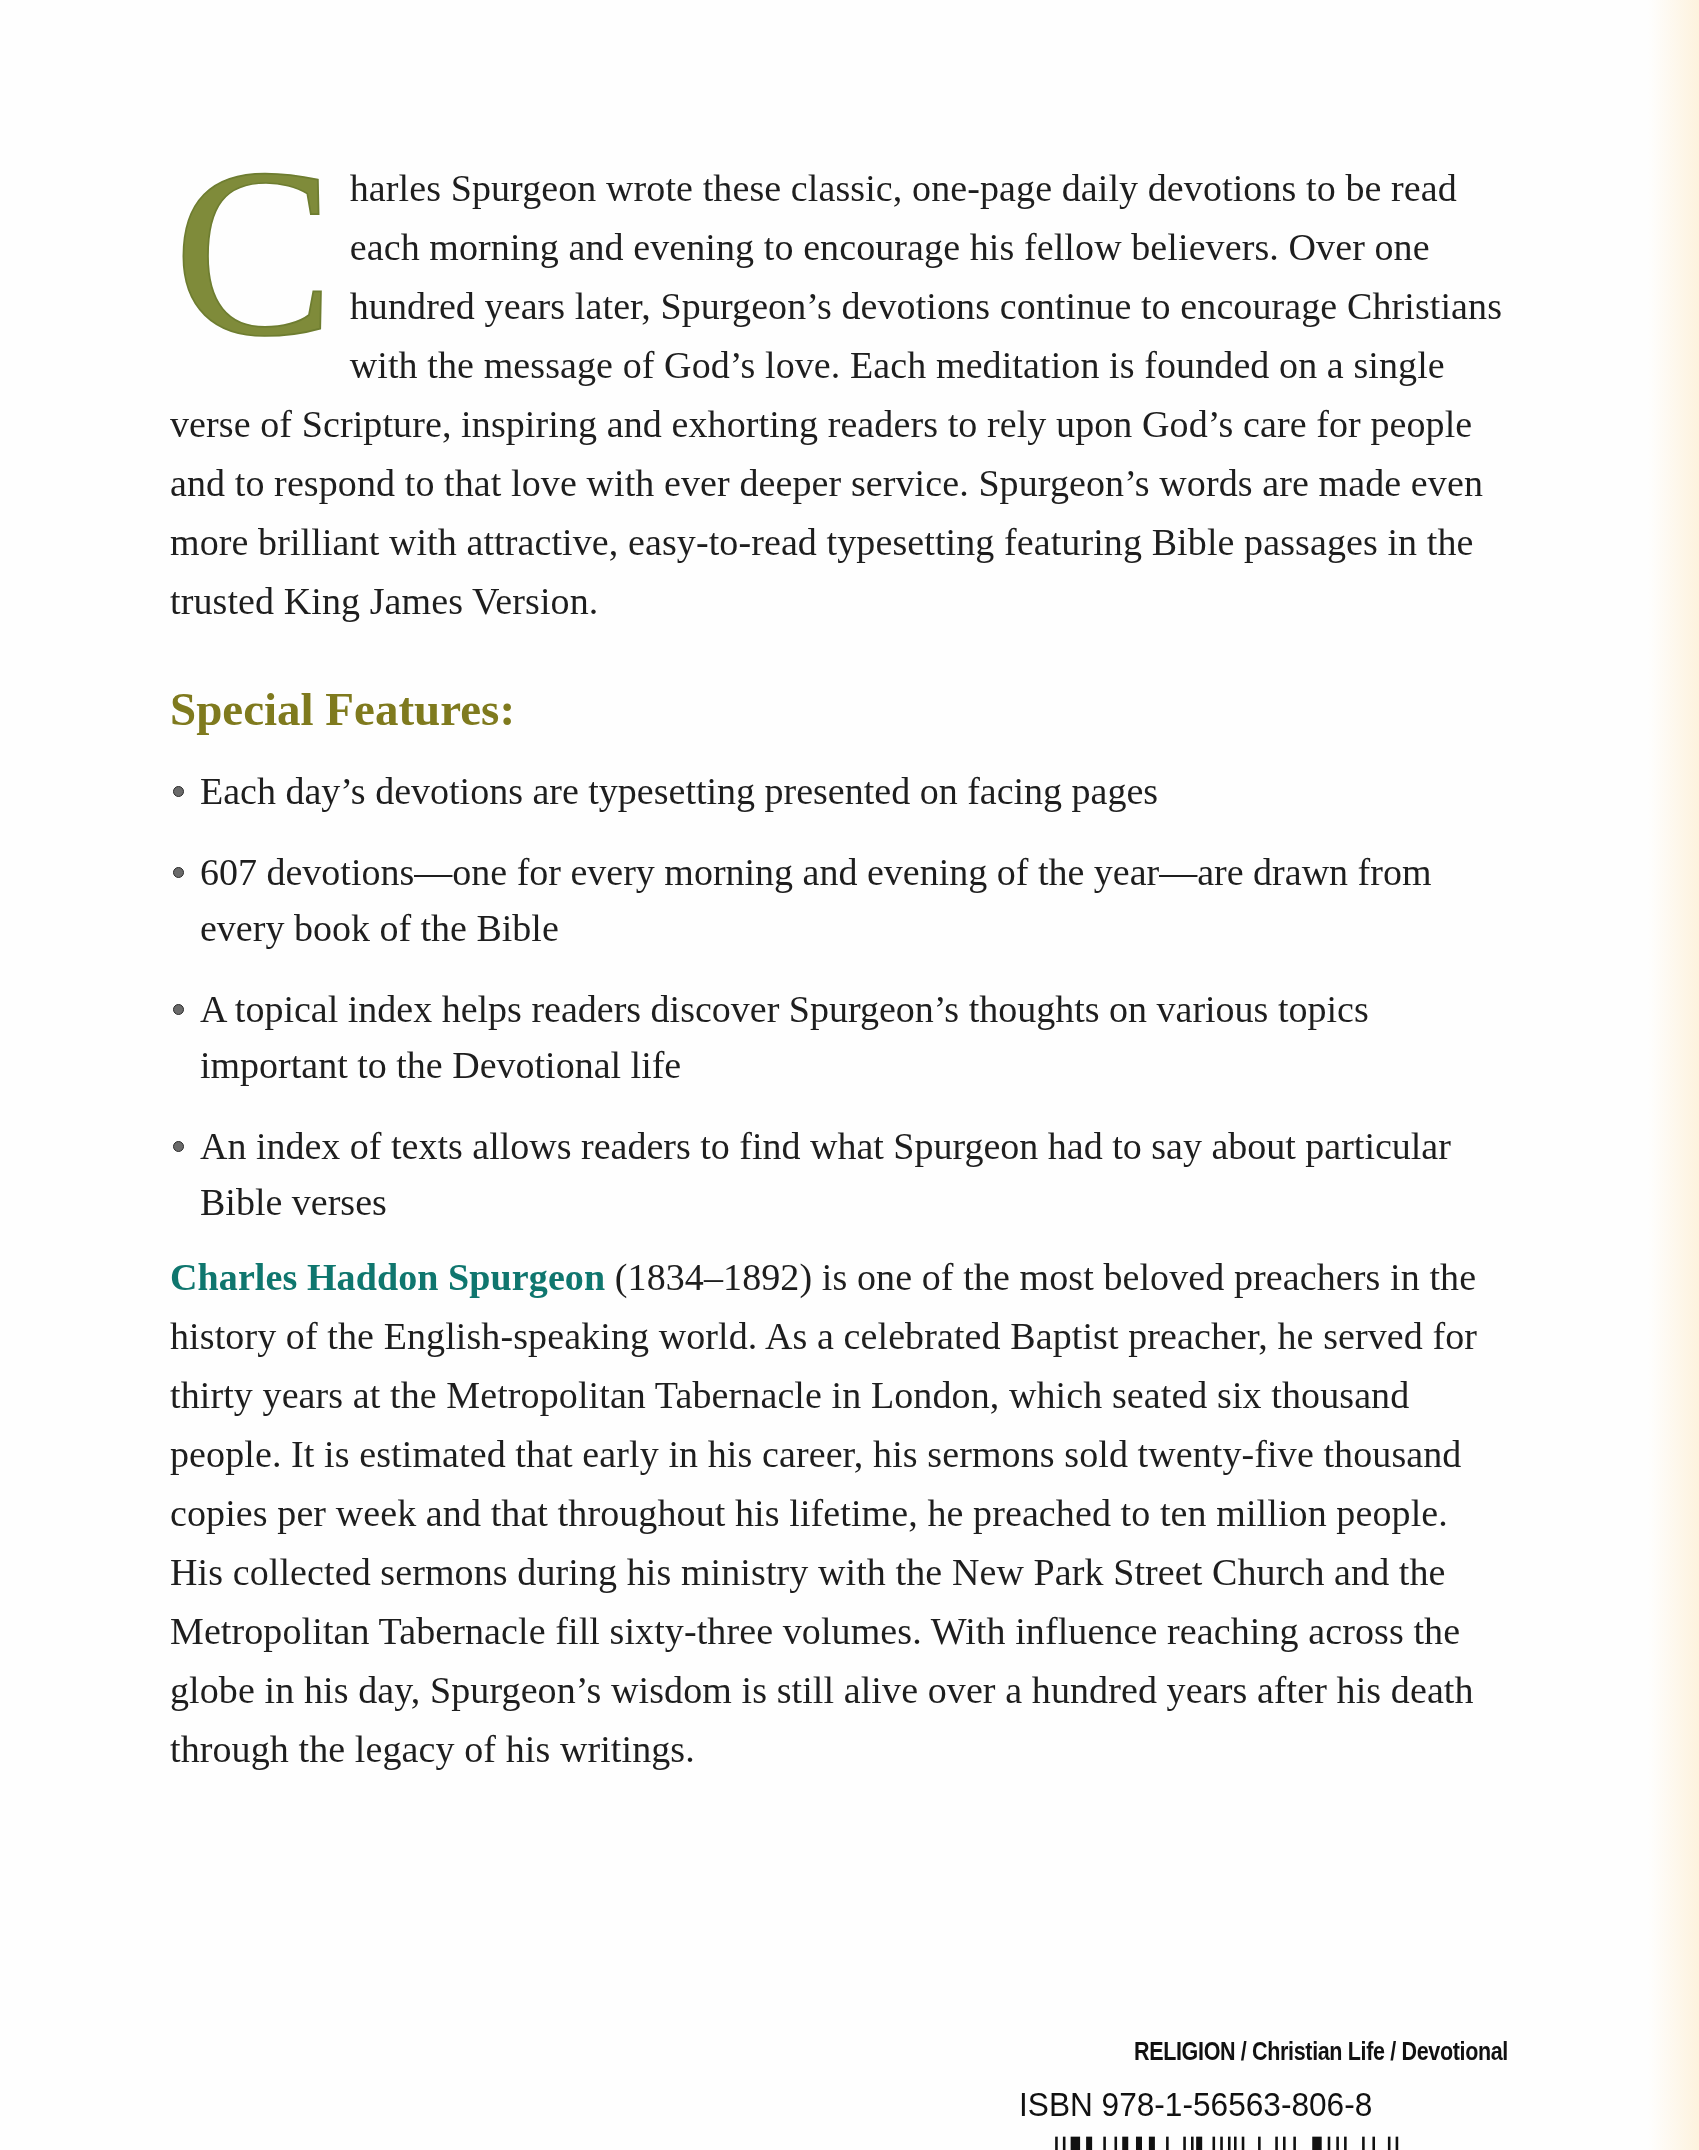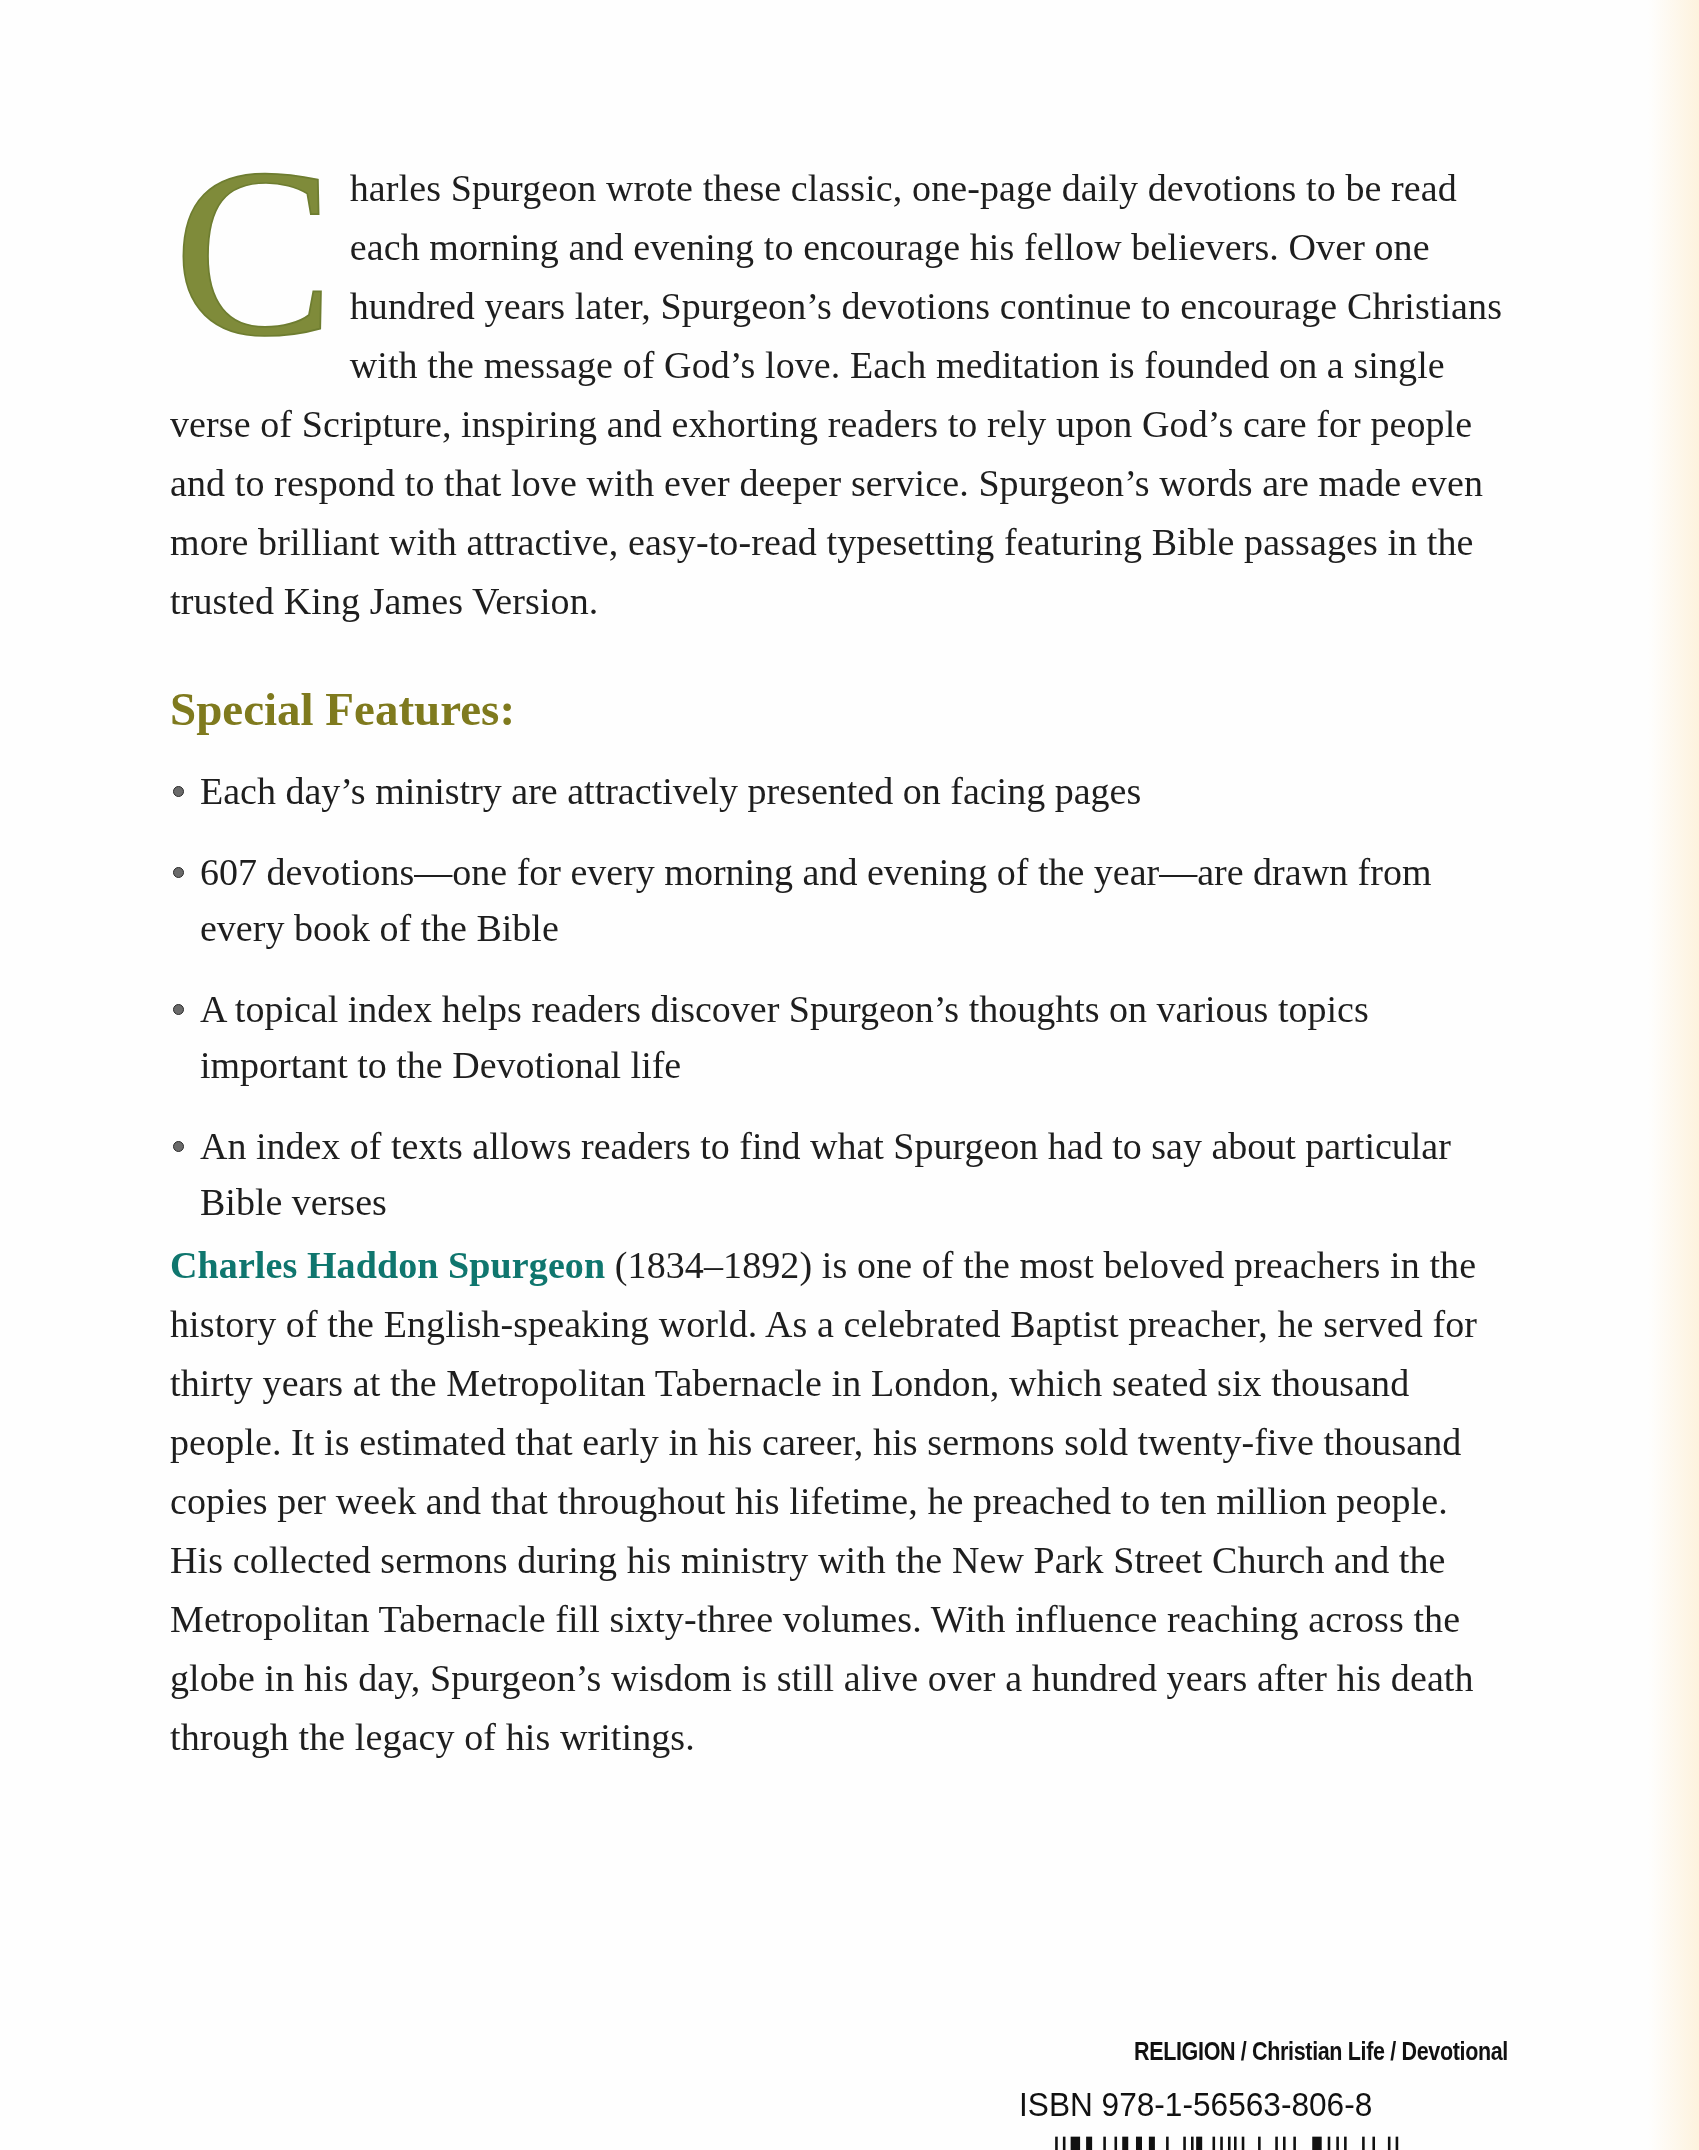--- a/index.html
+++ b/index.html
@@ -67,31 +67,31 @@
 
 <div class="content">
 
   <p class="para intro"><span class="dropcap">C</span><span>harles Spurgeon wrote these classic, one-page daily devotions to be read each morning and evening to encourage his fellow believers. Over one hundred years later, Spurgeon’s devotions continue to encourage Christians with the message of God’s love. Each meditation is founded on a single verse of Scripture, inspiring and exhorting readers to rely upon God’s care for people and to respond to that love with ever deeper service. Spurgeon’s words are made even more brilliant with attractive, easy-to-read typesetting featuring Bible passages in the trusted King James Version.</span></p>
 
   <div class="section-heading">Special Features:</div>
 
   <ul class="features">
     <li class="feature-item">
       <span class="bullet"></span>
-      <span>Each day’s ministry are attractively presented on facing pages</span>
+      <span>Each day’s devotions are typesetting presented on facing pages</span>
     </li>
     <li class="feature-item">
       <span class="bullet"></span>
       <span>607 devotions—one for every morning and evening of the year—are drawn from every book of the Bible</span>
     </li>
     <li class="feature-item">
       <span class="bullet"></span>
       <span>A topical index helps readers discover Spurgeon’s thoughts on various topics important to the Devotional life</span>
     </li>
-    <li class="feature-item" style="margin-bottom:6px">
+    <li class="feature-item" style="margin-bottom:18px">
       <span class="bullet"></span>
       <span>An index of texts allows readers to find what Spurgeon had to say about particular Bible verses</span>
     </li>
   </ul>
 
   <p class="para bio"><span class="bio-name">Charles Haddon Spurgeon</span><span> (1834–1892) is one of the most beloved preachers in the history of the English-speaking world. As a celebrated Baptist preacher, he served for thirty years at the Metropolitan Tabernacle in London, which seated six thousand people. It is estimated that early in his career, his sermons sold twenty-five thousand copies per week and that throughout his lifetime, he preached to ten million people. His collected sermons during his ministry with the New Park Street Church and the Metropolitan Tabernacle fill sixty-three volumes. With influence reaching across the globe in his day, Spurgeon’s wisdom is still alive over a hundred years after his death through the legacy of his writings.</span></p>
 </div>
 
 <div class="category">RELIGION / Christian Life / Devotional</div>
 <div class="isbn">ISBN 978-1-56563-806-8</div>

